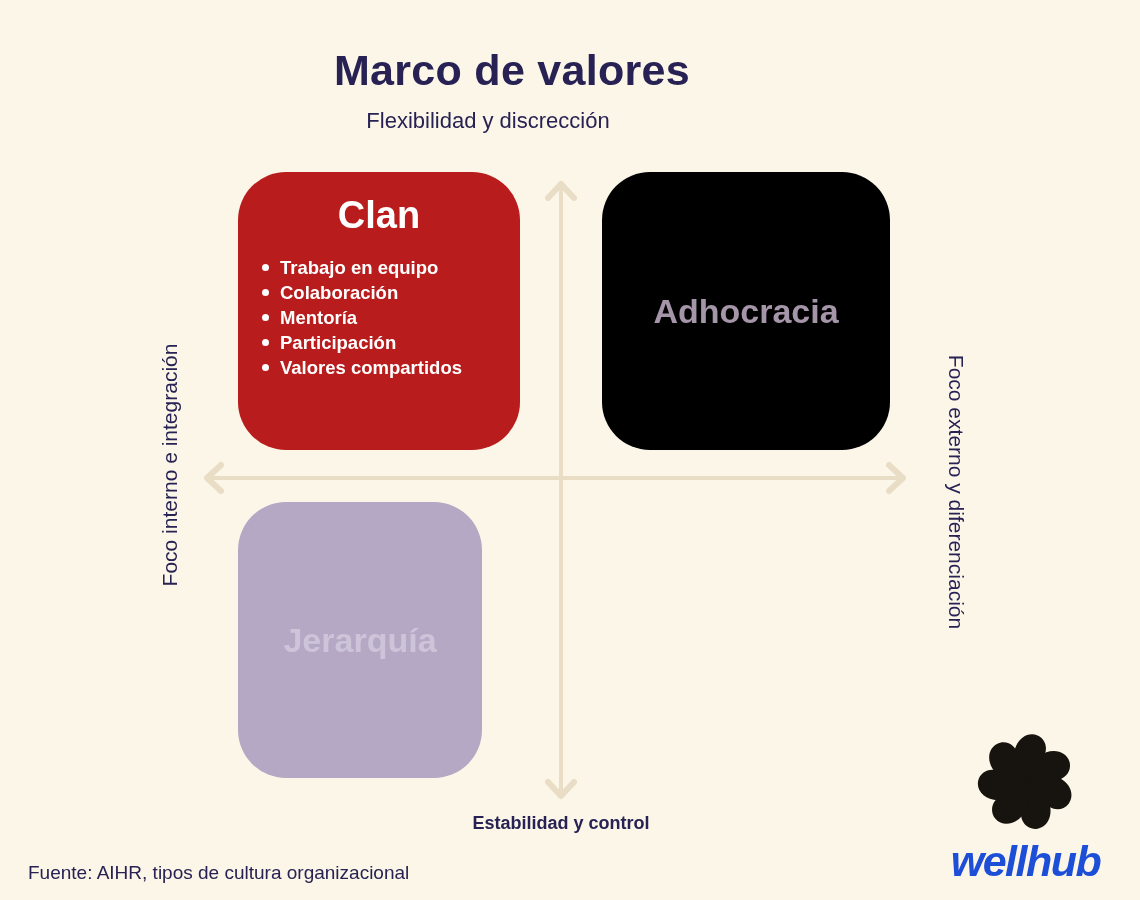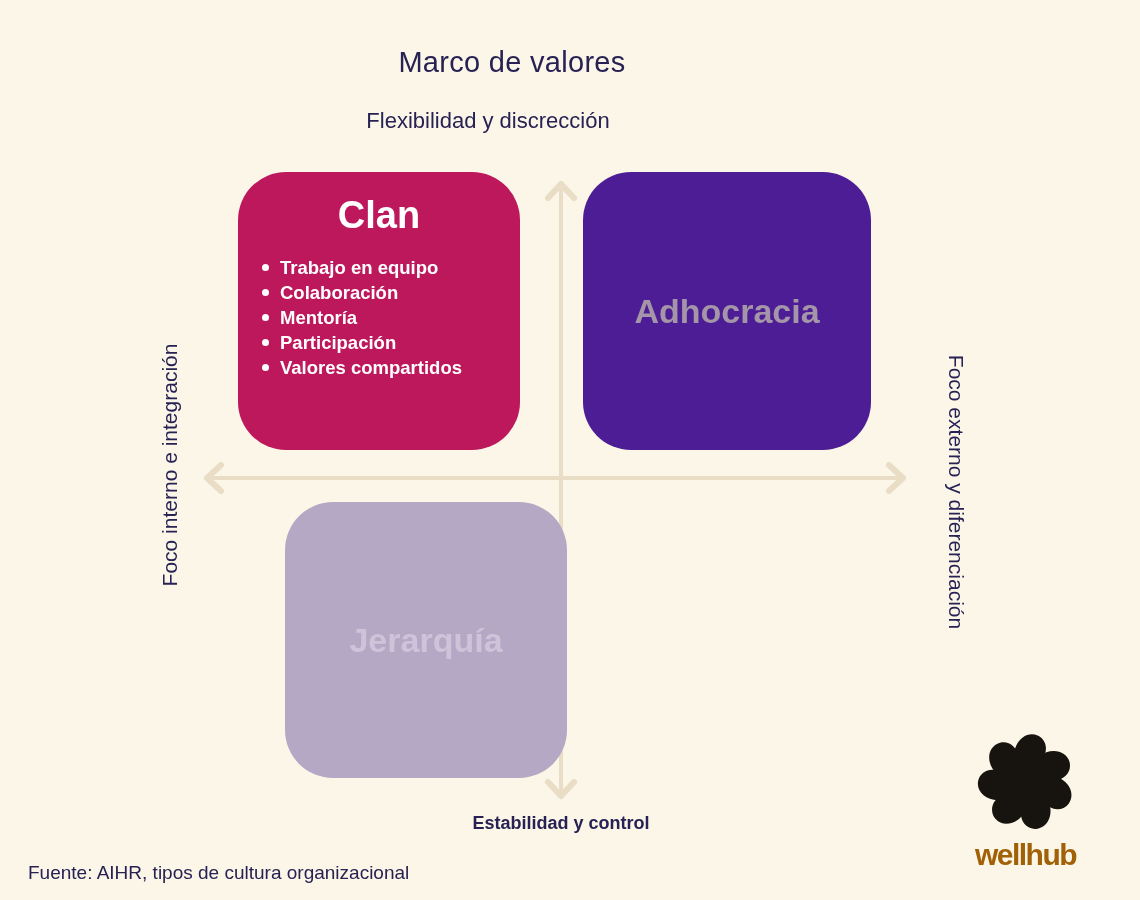--- a/index.html
+++ b/index.html
@@ -13,22 +13,22 @@
     overflow: hidden;
     color: #272253;
   }
 
   
   .title {
     position: absolute;
     top: 46px; left: 0;
     width: 1024px;
     text-align: center;
-    font-size: 29px;
-    font-weight: 400;
+    font-size: 43px;
+    font-weight: 700;
     color: #272253;
     letter-spacing: 0.3px;
   }
   .axis-label { color: #272253; white-space: nowrap; }
   .axis-label.top {
     position: absolute;
     top: 108px; left: 0;
     width: 976px;
     text-align: center;
     font-size: 22px;
@@ -60,23 +60,23 @@
   .axes-svg {
     position: absolute;
     inset: 0;
     width: 1140px;
     height: 900px;
     pointer-events: none;
   }
 
   
   .quadrant { position: absolute; border-radius: 48px; }
-  .q-clan       { left: 238px; top: 172px; width: 282px; height: 278px; background: #be185d; color: #ffffff; }
-  .q-adhocracia { left: 583px; top: 172px; width: 288px; height: 278px; background: #4c1d95; }
-  .q-jerarquia  { left: 238px; top: 502px; width: 282px; height: 276px; background: #b4a8c5; margin-left: 47px; }
+  .q-clan       { left: 238px; top: 172px; width: 282px; height: 278px; background: #b91c1c; color: #ffffff; }
+  .q-adhocracia { left: 602px; top: 172px; width: 288px; height: 278px; background: #000000; }
+  .q-jerarquia  { left: 238px; top: 502px; width: 244px; height: 276px; background: #b4a8c5; }
   .q-mercado    { left: 602px; top: 502px; width: 288px; height: 276px; background: #ebe2f3; }
 
   .q-label-big {
     display: flex;
     align-items: center;
     justify-content: center;
     width: 100%; height: 100%;
     font-size: 34px;
     font-weight: 700;
   }
@@ -128,25 +128,26 @@
     position: absolute;
     left: 938px; top: 722px;
     width: 175px;
     display: flex;
     flex-direction: column;
     align-items: center;
   }
   .logo .flower { width: 118px; height: 120px; }
   .logo .wordmark {
     margin-top: -2px;
-    font-size: 30px;
+    font-size: 43px;
     font-weight: 800;
     letter-spacing: -1.5px;
-    color: #a16207;
+    color: #1d4ed8;
     line-height: 1;
+    font-style: italic;
   }
 </style>
 </head>
 <body>
 
 <div class="canvas">
 
   <h1 class="title">Marco de valores</h1>
 
   <div class="axis-label top">Flexibilidad y discrección</div>

